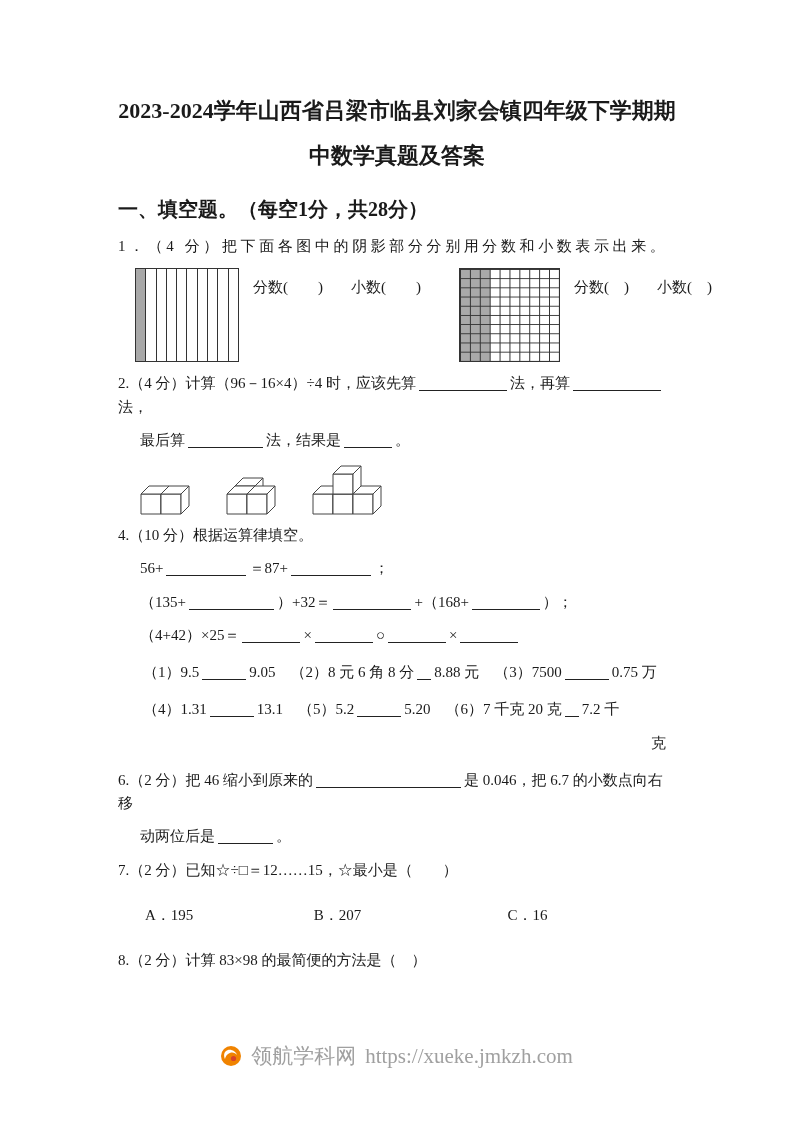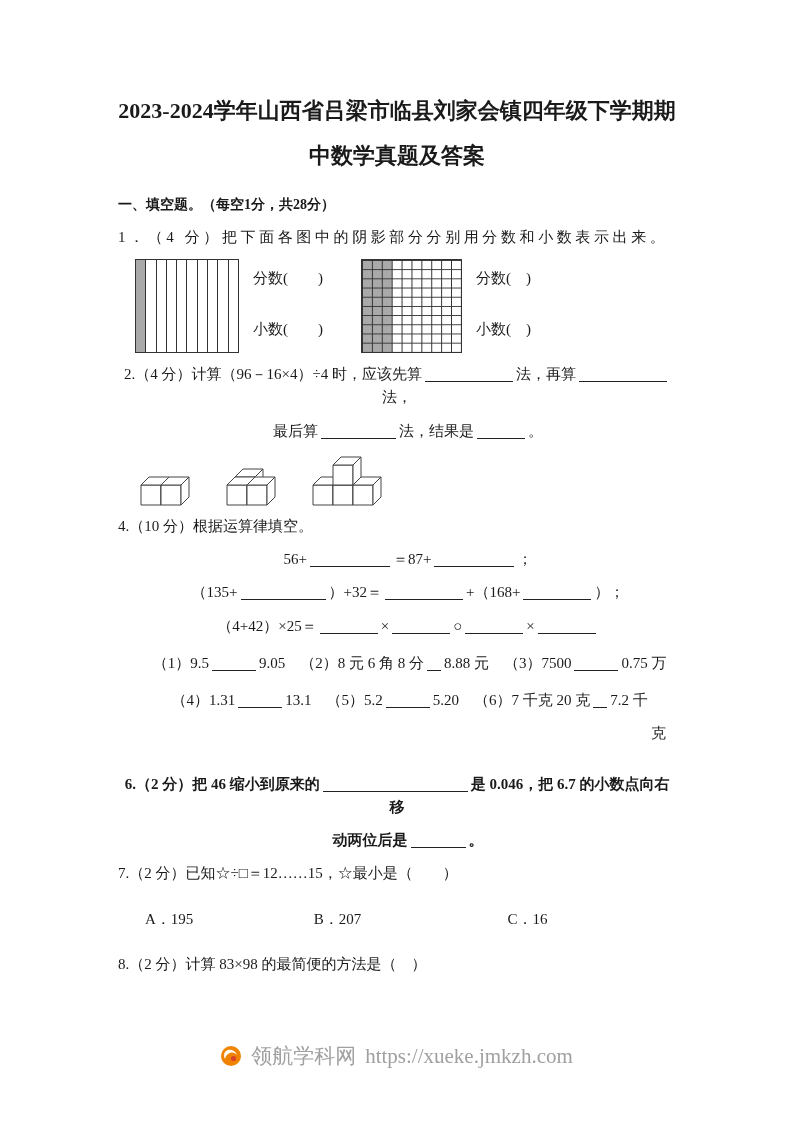--- a/index.html
+++ b/index.html
@@ -1,41 +1,41 @@
 <!DOCTYPE html>
 <html><head>
 <meta charset="utf-8">
 <style>
   html,body{margin:0;padding:0;background:#ffffff;}
   body{width:793px;height:1122px;position:relative;overflow:hidden;
        font-family:"Liberation Serif","DejaVu Serif",serif;color:#1a1a1a;}
   .paper{padding:88px 117px 0 118px;}
   .title{font-size:22px;font-weight:bold;text-align:center;line-height:2.05;}
-  .sec-header{font-size:14px;font-weight:bold;margin:16px 0 10px;}
+  .sec-header{font-size:20px;font-weight:bold;margin:16px 0 10px;}
   .content{font-size:15px;line-height:1.55;}
   .qtext{margin:6px 0;}
   .spread{letter-spacing:3.6px;}
-  .line{margin:10px 0;text-align:center;}
+  .line{margin:10px 0;}
   .indent{padding-left:22px;}
   .indent2{padding-left:25px;}
   .blank{display:inline-block;height:15px;border-bottom:1px solid #222;
          vertical-align:-3px;margin:0 3px;}
   
   .figrow{display:flex;align-items:flex-start;margin:10px 0 6px;}
   .grid-t{width:102px;height:92px;border:1px solid #333;display:flex;margin-left:17px;flex:none;}
   .grid-t .cell{flex:1;border-right:1px solid #333;}
   .grid-t .cell:last-child{border-right:none;}
   .grid-t .shaded{background:#a9a9a9;}
   .grid-h{position:relative;width:99px;height:92px;border:1px solid #333;margin-left:38px;flex:none;}
   .grid-h .shade30{position:absolute;left:0;top:0;width:30%;height:100%;background:#a9a9a9;}
   .grid-h .gridlines{position:absolute;inset:0;
      background-image:linear-gradient(to right,#333 1px,transparent 1px),
                       linear-gradient(to bottom,#333 1px,transparent 1px);
      background-size:10% 100%,100% 10%;}
-  .figlabels{margin-left:14px;padding-top:8px;display:flex;flex-direction:column;gap:28px;white-space:pre;}
+  .figlabels{margin-left:14px;padding-top:8px;display:flex;flex-direction:row;gap:28px;white-space:pre;}
   
   .cuberow{display:flex;align-items:flex-end;gap:34px;padding-left:22px;margin:12px 0 8px;}
   .cuberow svg{display:block;}
   .cube-face{fill:#ffffff;stroke:#444;stroke-width:1;stroke-linejoin:round;}
   
   .optrow{padding-left:27px;margin:22px 0;}
   .optrow .o1{display:inline-block;min-width:165px;}
   .optrow .o2{display:inline-block;min-width:190px;}
   .rightline{text-align:right;padding-right:10px;}
   
@@ -135,21 +135,21 @@
       <div class="line indent"><span>（135+</span><span class="blank" style="width: 85px;"></span><span>）+32＝</span><span class="blank" style="width: 78px;"></span><span>+（168+</span><span class="blank" style="width: 68px;"></span><span>）；</span></div>
       <div class="line indent"><span>（4+42）×25＝</span><span class="blank" style="width: 58px;"></span><span>×</span><span class="blank" style="width: 58px;"></span><span>○</span><span class="blank" style="width: 58px;"></span><span>×</span><span class="blank" style="width: 58px;"></span></div>
     </div>
 
     <div>
       <div class="line indent2" style="margin:14px 0;"><span>（1）9.5</span><span class="blank" style="width: 44px;"></span><span>9.05　（2）8 元 6 角 8 分</span><span class="blank" style="width: 14px;"></span><span>8.88 元　（3）7500</span><span class="blank" style="width: 44px;"></span><span>0.75 万</span></div>
       <div class="line indent2" style="margin:14px 0 4px;"><span>（4）1.31</span><span class="blank" style="width: 44px;"></span><span>13.1　（5）5.2</span><span class="blank" style="width: 44px;"></span><span>5.20　（6）7 千克 20 克</span><span class="blank" style="width: 14px;"></span><span>7.2 千</span></div>
       <div class="line rightline"><span>克</span></div>
     </div>
 
-    <div style="margin-top:27px;font-weight:bold;">
+    <div style="margin-top:14px;">
       <div class="line"><span>6.（2 分）把 46 缩小到原来的</span><span class="blank" style="width: 145px;"></span><span>是 0.046，把 6.7 的小数点向右移</span></div>
       <div class="line indent"><span>动两位后是</span><span class="blank" style="width: 55px;"></span><span>。</span></div>
     </div>
 
 
     <div>
       <div class="qtext">7.（2 分）已知☆÷□＝12……15，☆最小是（　　）</div>
       <div class="optrow">
         <span class="o1">A．195</span>
         <span class="o2">B．207</span>

